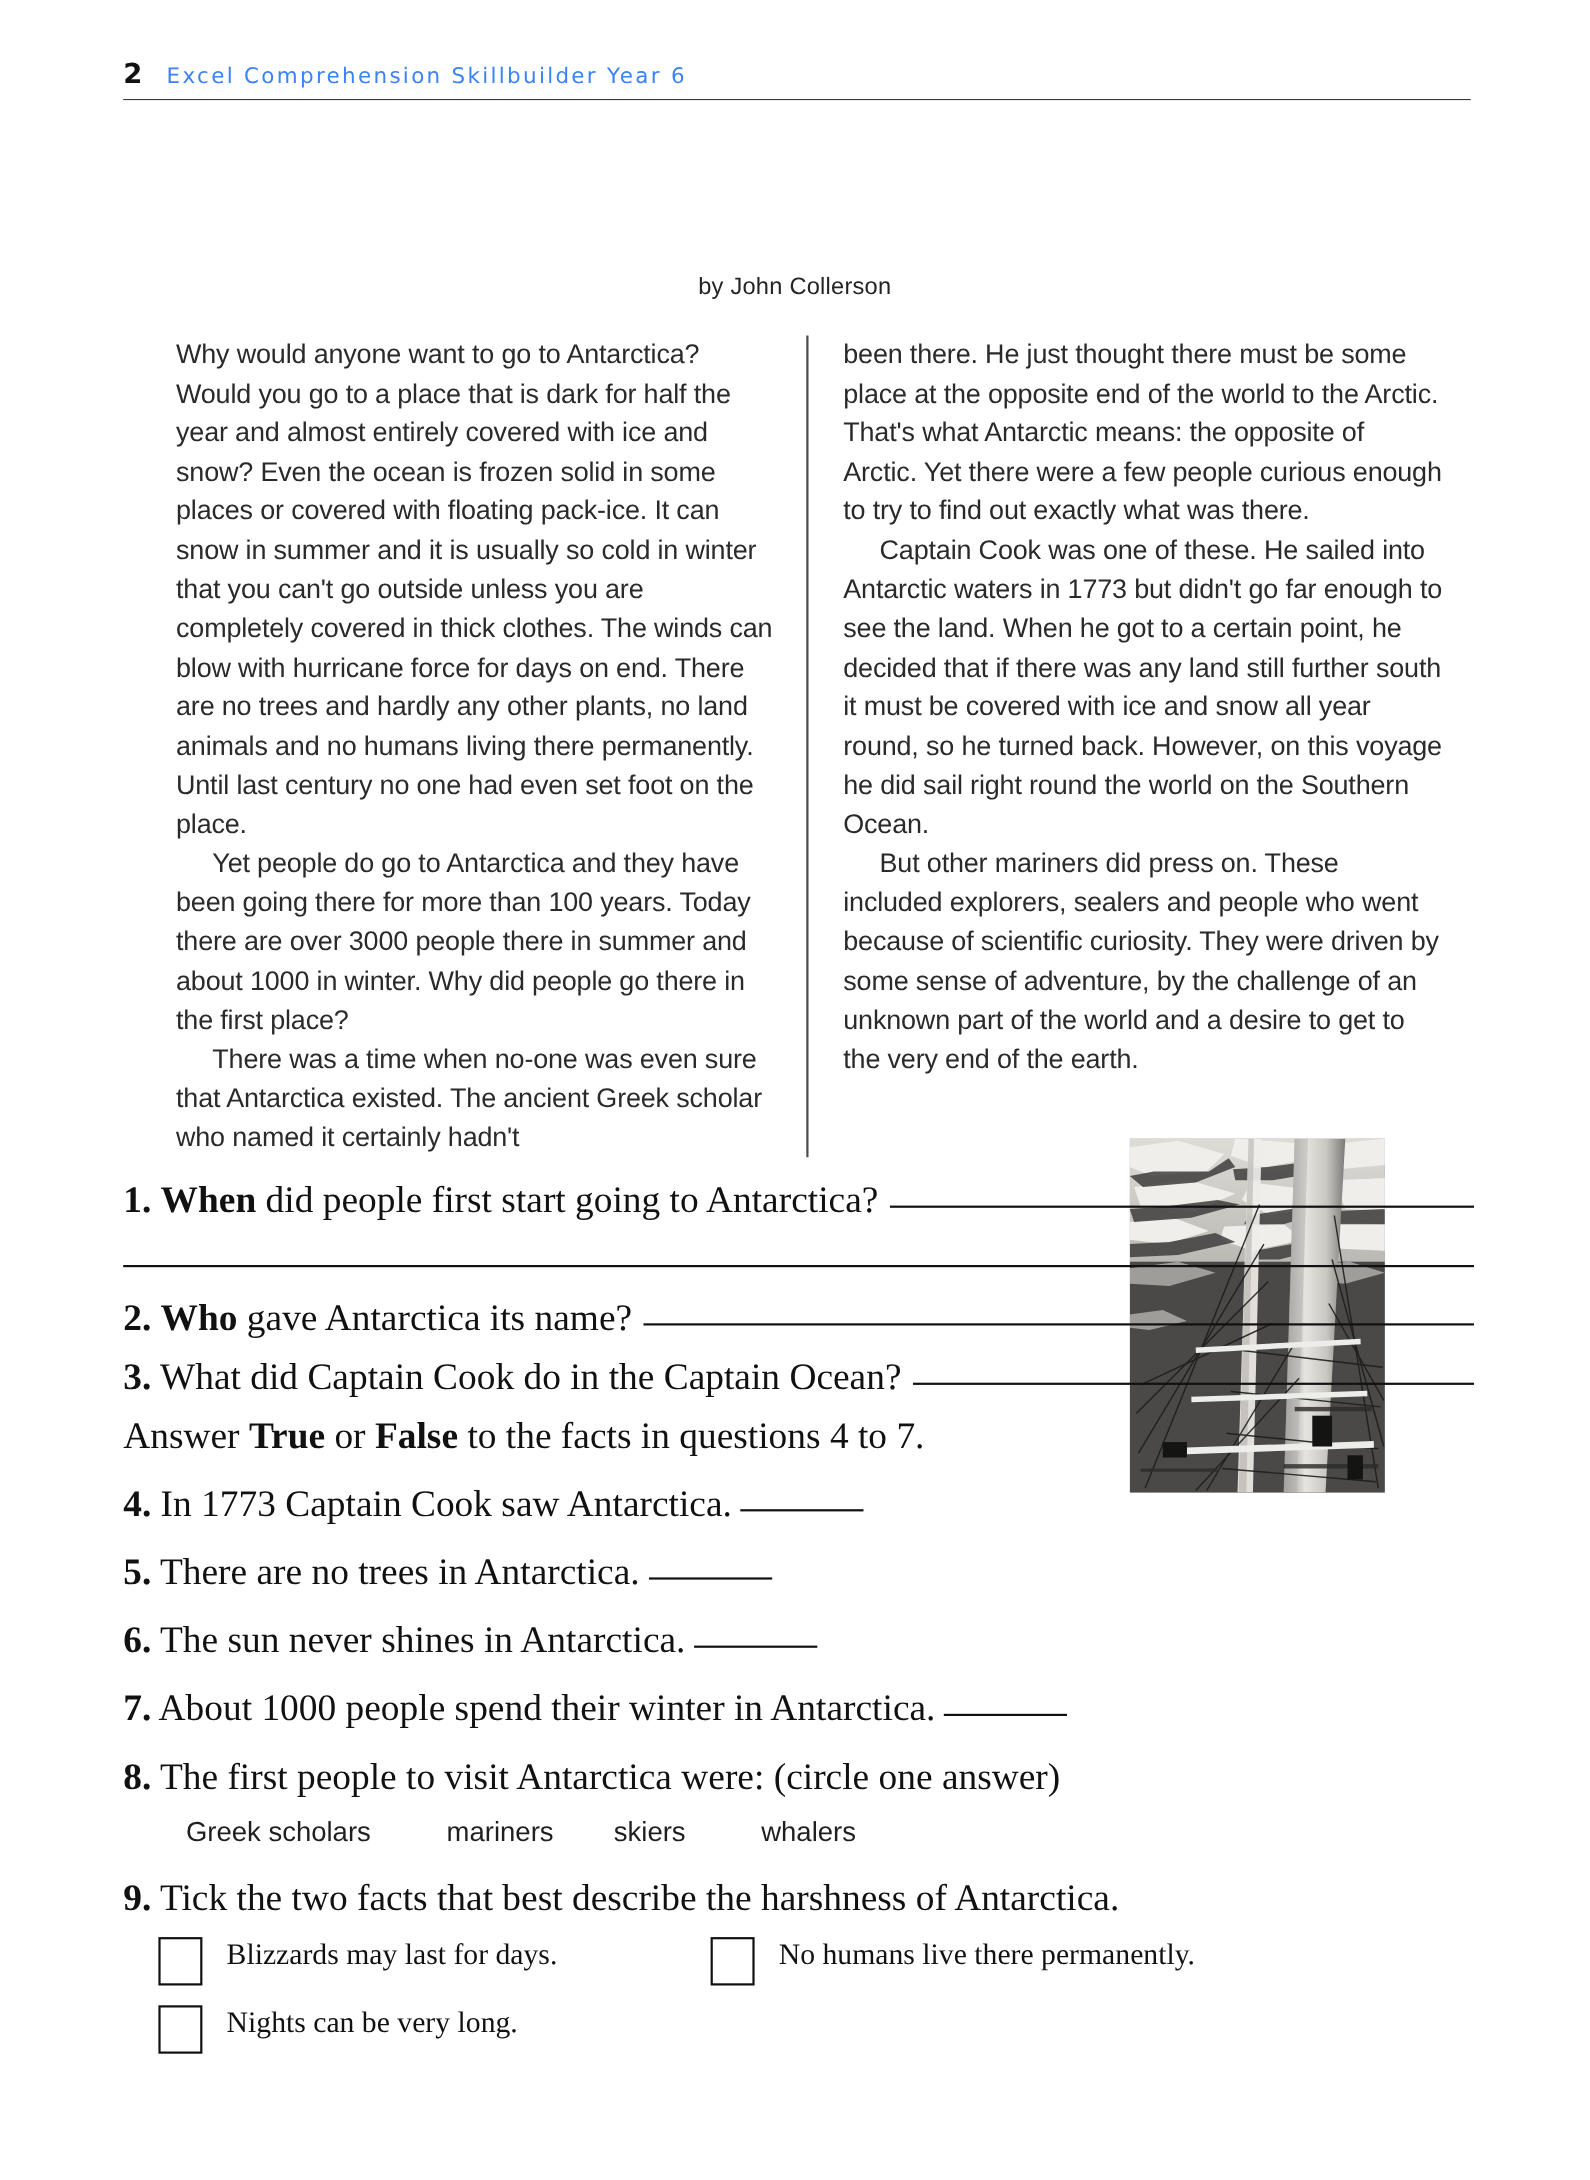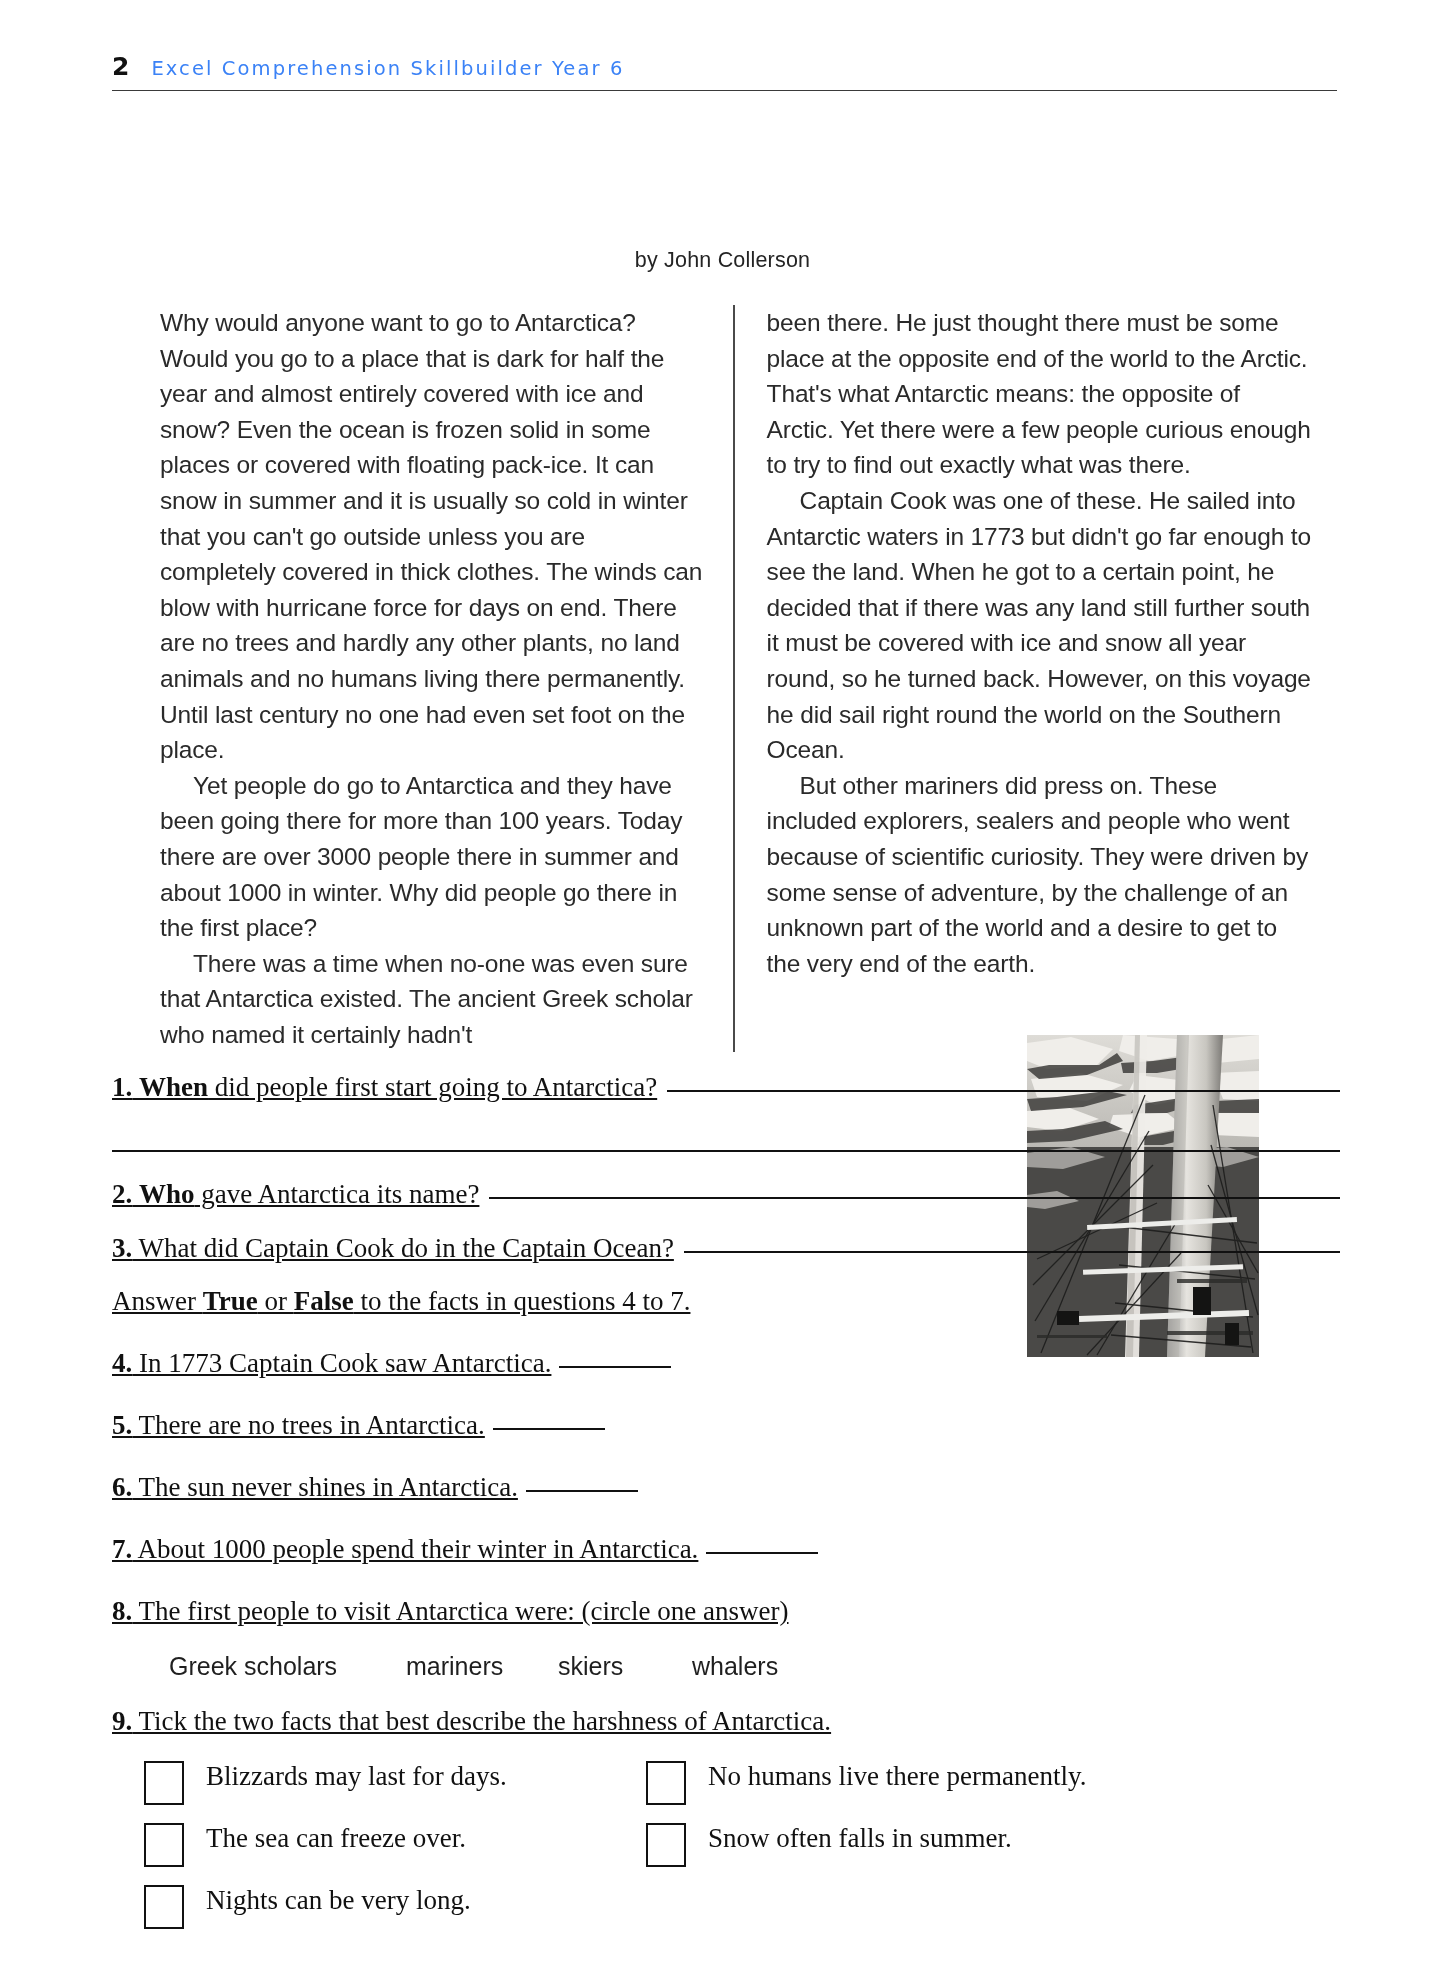--- a/index.html
+++ b/index.html
@@ -107,23 +107,22 @@
   .questions {
     position: absolute;
     left: 112px;
     top: 1072px;
     width: 1228px;
     font-family: "Liberation Serif", serif;
     color: #111;
   }
   .q {
     position: relative;
-    font-size: 27px;
+    font-size: 34px;
     line-height: 1.18;
-    text-decoration: underline;
   }
   .q .num {
     font-weight: bold;
   }
   .q .kw { font-weight: bold; }
 
   .q-row {
     display: flex;
     align-items: baseline;
   }
@@ -399,30 +398,20 @@
           <span class="tick-label">Blizzards may last for days.</span>
         </div>
         <div class="tick-cell right">
           <span class="checkbox"></span>
           <span class="tick-label">No humans live there permanently.</span>
         </div>
       </div>
       <div class="tick-row">
         <div class="tick-cell left">
           <span class="checkbox"></span>
-          <span class="tick-label">The sea can freeze over.</span>
-        </div>
-        <div class="tick-cell right">
-          <span class="checkbox"></span>
-          <span class="tick-label">Snow often falls in summer.</span>
-        </div>
-      </div>
-      <div class="tick-row">
-        <div class="tick-cell left">
-          <span class="checkbox"></span>
           <span class="tick-label">Nights can be very long.</span>
         </div>
         <div class="tick-cell right"></div>
       </div>
     </div>
 
   </div>
 </div>
 
 </body></html>

